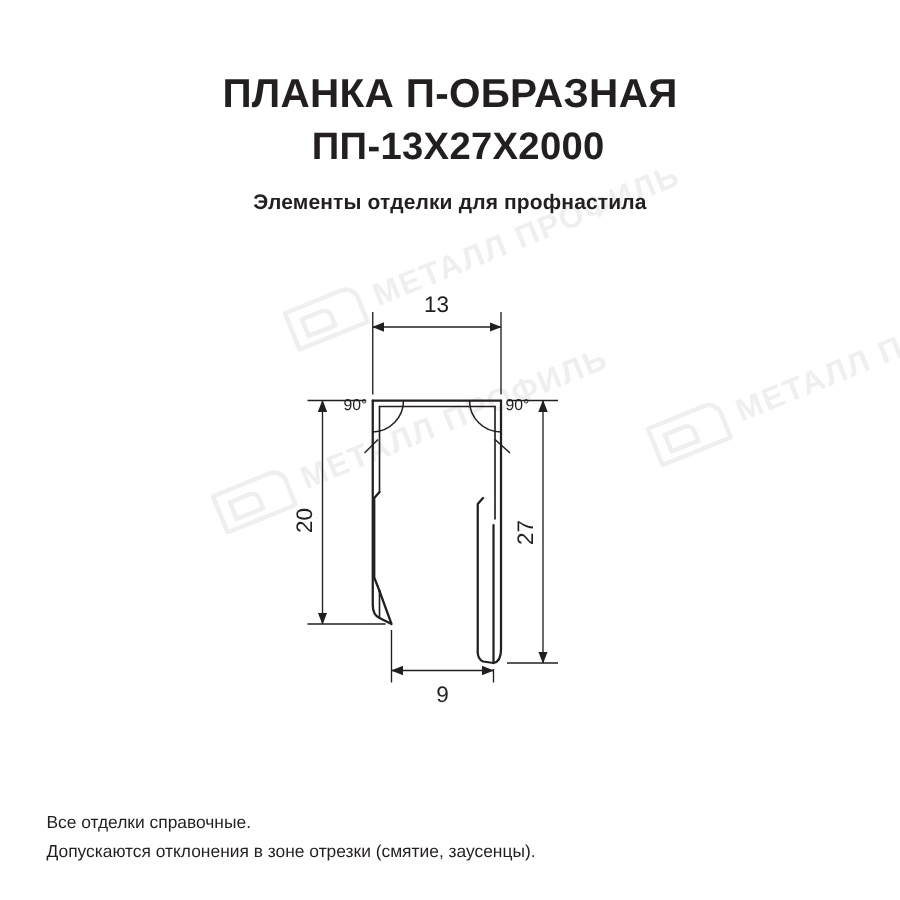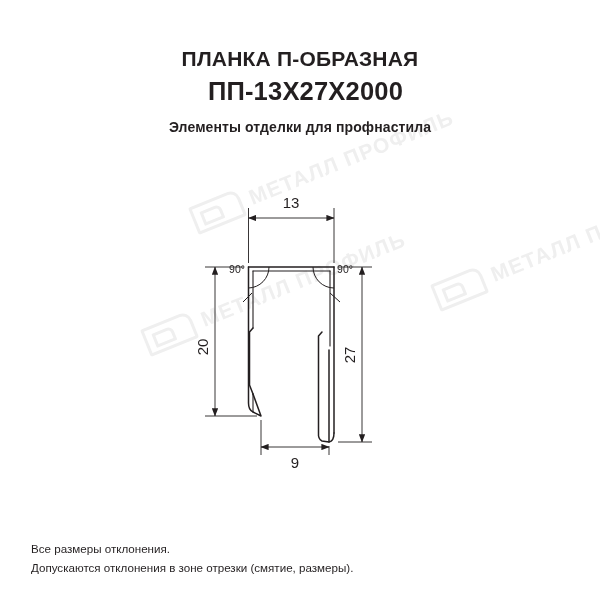--- a/index.html
+++ b/index.html
@@ -25,21 +25,21 @@
 
   
   .header {
     position: absolute;
     top: 46px;
     left: 0;
     width: 600px;
     text-align: center;
   }
   .title-main {
-    font-size: 21px;
+    font-size: 27px;
     font-weight: bold;
     letter-spacing: 0.2px;
     line-height: 1.22;
     margin: 0;
     color: #231f20;
   }
   .title-code {
     font-size: 25.5px;
     font-weight: bold;
     letter-spacing: 0.2px;
@@ -206,17 +206,17 @@
       <g stroke="#231f20" stroke-width="0.9" fill="none">
         <line x1="261" y1="270" x2="261" y2="305"></line>
         <line x1="329" y1="296" x2="329" y2="305"></line>
         <line x1="261" y1="297" x2="329" y2="297" marker-start="url(#arrTail)" marker-end="url(#arrHead)"></line>
       </g>
       <text x="295" y="318" font-family="Liberation Sans, sans-serif" font-size="15" fill="#231f20" text-anchor="middle">9</text>
     </svg>
   </div>
 
   <div class="footnotes">
-    <div>Все размеры отклонения.</div>
-    <div>Допускаются отклонения в зоне отрезки (смятие, размеры).</div>
+    <div>Все отделки справочные.</div>
+    <div>Допускаются отклонения в зоне отрезки (смятие, заусенцы).</div>
   </div>
 
 </div>
 
 </body></html>

